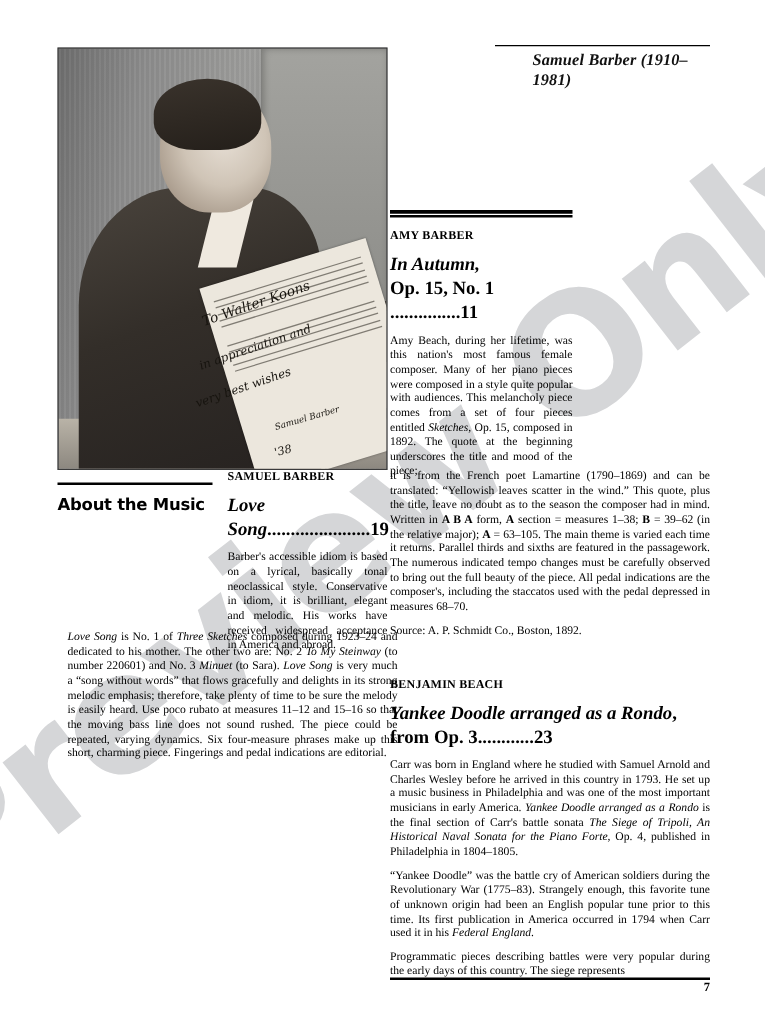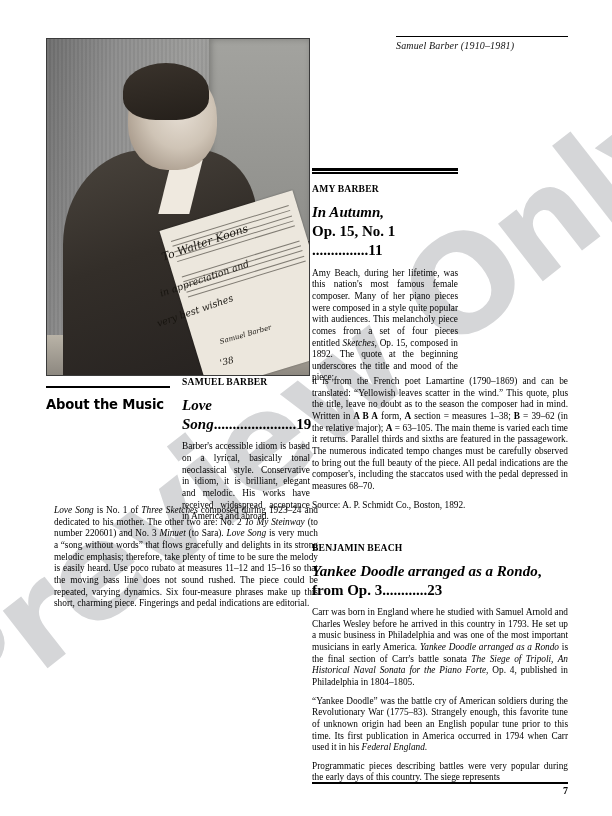--- a/index.html
+++ b/index.html
@@ -200,24 +200,25 @@
     width: 172px;
   }
   #caption-rule {
     border-top: 1px solid #000;
     width: 100%;
     margin-bottom: 3px;
   }
   #photo-caption {
     font-family: "Liberation Serif", serif;
     font-style: italic;
-    font-weight: normal;
-    font-size: 10px;
+    font-weight: bold;
+    font-size: 13px;
     letter-spacing: .15px;
     color: #111;
+    margin-left: 30px;
   }
 
   
   #beach-col {
     position: absolute;
     left: 312px;
     top: 168px;
     width: 146px;
   }
   #beach-rule {

